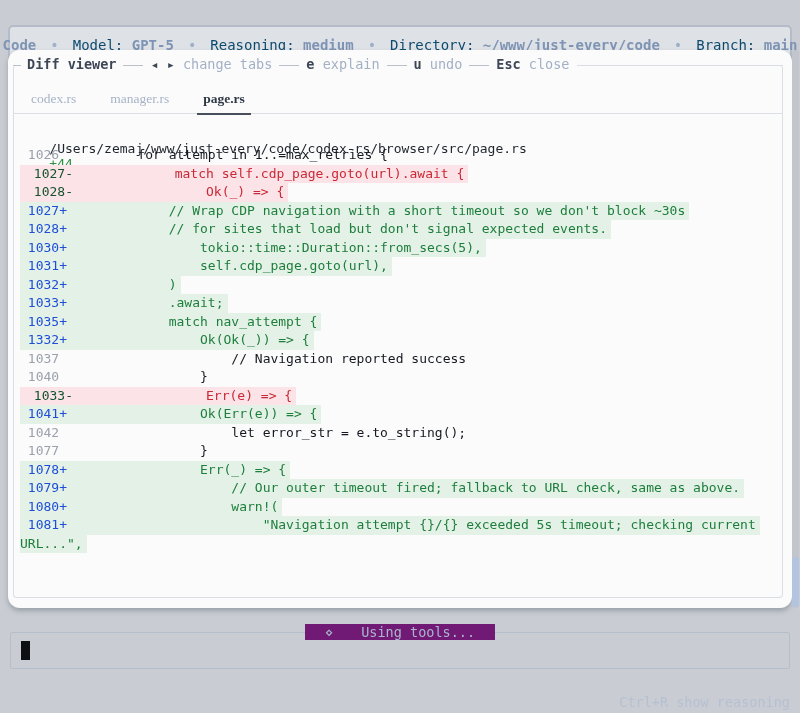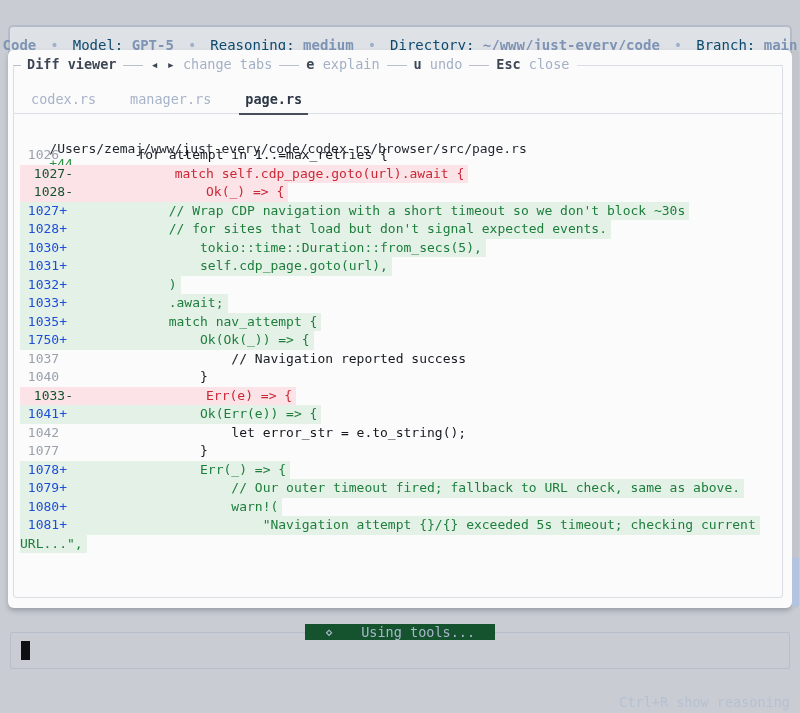--- a/index.html
+++ b/index.html
@@ -16,21 +16,21 @@
     background:#dee1e6; border:2px solid #b3bcc8; border-radius:5px;
     display:flex; align-items:center; justify-content:center;
     font-size:14px; white-space:pre; color:#8095b3;
   }
   .topbar .lbl { color:#0c4a6e; }
   .topbar .val { color:#7e94b4; font-weight:bold; }
   .topbar .dot { color:#9fb0ca; padding:0 14px; }
   
   .card {
     position:absolute; left:8px; top:50px; width:784px; height:558px;
-    background:#fbfbfc; border-radius:6px;
+    background:#fbfbfc; border-radius:12px;
     box-shadow:0 3px 5px rgba(100,106,118,.45);
   }
   .frame {
     position:absolute; left:5px; right:9px; top:15px; bottom:10px;
     border:1.5px solid #dadee4; border-top:none; border-radius:4px;
   }
   .frame-header {
     position:absolute; left:5px; right:9px; top:15px; height:0;
     display:flex; align-items:center; white-space:pre;
     font-size:13.5px;
@@ -38,21 +38,21 @@
   .frame-header .seg { transform:translateY(-1px); }
   .hline { border-top:1.5px solid #b9c0ca; height:0; width:20px; margin:0 7px; }
   .hline.stub { width:8px; margin:0 6px 0 0; }
   .hline.tail { flex:1; border-top-color:#dadee4; margin-right:0; }
   .k { color:#3d4655; font-weight:bold; }
   .hint { color:#a3b0c4; }
   
   .tabs {
     position:absolute; left:5px; right:9px; top:38px; height:26px;
     display:flex; align-items:flex-end; padding-left:16px;
-    border-bottom:1.5px solid #dcdfe4; font-size:13.5px;
+    border-bottom:1.5px solid #dcdfe4; font-size:13.5px;font-family:Liberation Serif, serif;
   }
   .tab { margin-right:30px; padding:0 2px 6px 2px; color:#a7b3c7; position:relative; cursor:pointer; }
   .tab.active { color:#2e3845; font-weight:bold; }
   .tab.active::after {
     content:""; position:absolute; left:-4px; right:-4px; bottom:-2px;
     border-bottom:2.5px solid #474f5c;
   }
   
   .filepath {
     position:absolute; left:10px; top:76px; right:14px;
@@ -86,21 +86,21 @@
   }
   
   .composer {
     position:absolute; left:10px; top:632px; width:780px; height:37px;
     border:1.5px solid #b6bec9; border-radius:2px;
   }
   .composer-legend {
     position:absolute; left:0; right:0; top:-9px; text-align:center;
     font-size:13.5px; color:#a9b6cb;
   }
-  .composer-legend span { background:#14532d; padding:0 10px;text-align:center; }
+  .composer-legend span { background:#701a75; padding:0 10px;text-align:center; }
   .cursor {
     position:absolute; left:10px; top:8px; width:9px; height:19px;
     background:#0d0f12;
   }
   
   .hints {
     position:absolute; left:0; right:10px; top:678px; height:20px;
     text-align:right; font-size:13.5px; color:#b5c0d1; white-space:pre;
   }
   .hints .dot { color:#a9b7cc; padding:0 12px; }
@@ -165,21 +165,21 @@
       <div class="drow ctx"><span class="hl"><span class="ln"> 1026 </span><span class="ct">         for attempt in 1..=max_retries {</span></span></div>
       <div class="drow del"><span class="hl"><span class="ln"> 1027-</span><span class="ct">             match self.cdp_page.goto(url).await {</span></span></div>
       <div class="drow del"><span class="hl"><span class="ln"> 1028-</span><span class="ct">                 Ok(_) =&gt; {</span></span></div>
       <div class="drow add"><span class="hl"><span class="ln"> 1027+</span><span class="ct">             // Wrap CDP navigation with a short timeout so we don't block ~30s</span></span></div>
       <div class="drow add"><span class="hl"><span class="ln"> 1028+</span><span class="ct">             // for sites that load but don't signal expected events.</span></span></div>
       <div class="drow add"><span class="hl"><span class="ln"> 1030+</span><span class="ct">                 tokio::time::Duration::from_secs(5),</span></span></div>
       <div class="drow add"><span class="hl"><span class="ln"> 1031+</span><span class="ct">                 self.cdp_page.goto(url),</span></span></div>
       <div class="drow add"><span class="hl"><span class="ln"> 1032+</span><span class="ct">             )</span></span></div>
       <div class="drow add"><span class="hl"><span class="ln"> 1033+</span><span class="ct">             .await;</span></span></div>
       <div class="drow add"><span class="hl"><span class="ln"> 1035+</span><span class="ct">             match nav_attempt {</span></span></div>
-      <div class="drow add"><span class="hl"><span class="ln"> 1750+</span><span class="ct">                 Ok(Ok(_)) =&gt; {</span></span></div>
+      <div class="drow add"><span class="hl"><span class="ln"> 1332+</span><span class="ct">                 Ok(Ok(_)) =&gt; {</span></span></div>
       <div class="drow ctx"><span class="hl"><span class="ln"> 1037 </span><span class="ct">                     // Navigation reported success</span></span></div>
       <div class="drow ctx"><span class="hl"><span class="ln"> 1040 </span><span class="ct">                 }</span></span></div>
       <div class="drow del"><span class="hl"><span class="ln"> 1033-</span><span class="ct">                 Err(e) =&gt; {</span></span></div>
       <div class="drow add"><span class="hl"><span class="ln"> 1041+</span><span class="ct">                 Ok(Err(e)) =&gt; {</span></span></div>
       <div class="drow ctx"><span class="hl"><span class="ln"> 1042 </span><span class="ct">                     let error_str = e.to_string();</span></span></div>
       <div class="drow ctx"><span class="hl"><span class="ln"> 1077 </span><span class="ct">                 }</span></span></div>
       <div class="drow add"><span class="hl"><span class="ln"> 1078+</span><span class="ct">                 Err(_) =&gt; {</span></span></div>
       <div class="drow add"><span class="hl"><span class="ln"> 1079+</span><span class="ct">                     // Our outer timeout fired; fallback to URL check, same as above.</span></span></div>
       <div class="drow add"><span class="hl"><span class="ln"> 1080+</span><span class="ct">                     warn!(</span></span></div>
       <div class="drow add"><span class="hl"><span class="ln"> 1081+</span><span class="ct">                         "Navigation attempt {}/{} exceeded 5s timeout; checking current</span></span></div>

